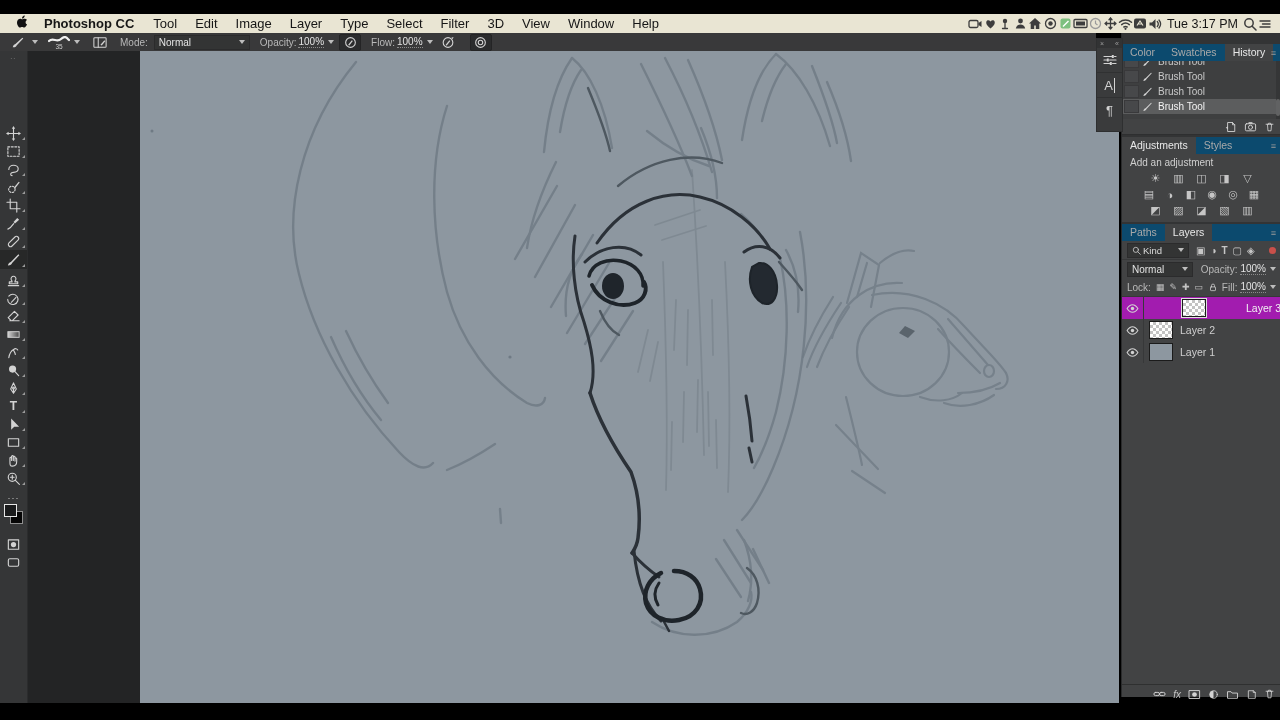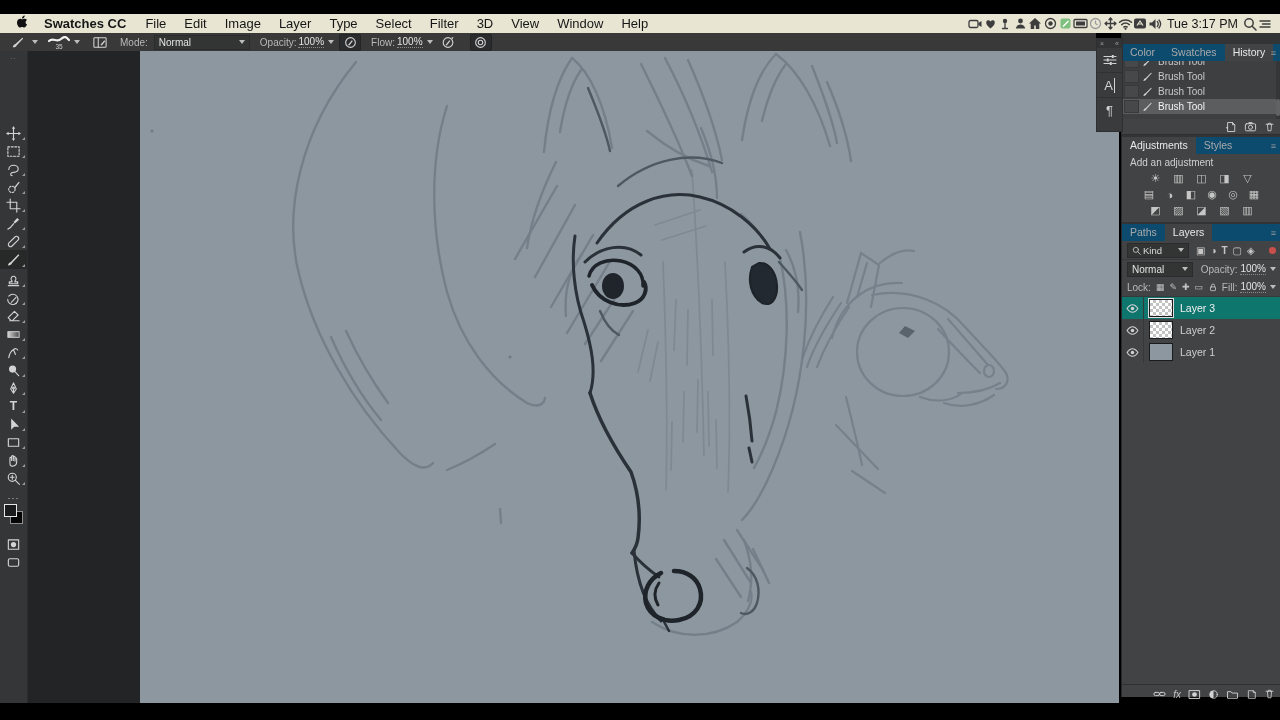--- a/index.html
+++ b/index.html
@@ -47,21 +47,21 @@
   .tab{padding:2px 8px 3px;}
   .tab.active{background:#424344;color:#e8e8e8;font-weight:400;}
   .pmenu{position:absolute;right:4px;top:4px;color:#9a9a9a;font-size:9px;letter-spacing:1px;}
   .hrow{height:15px;display:flex;align-items:center;font-size:10px;color:#c8c8c8;}
   .hrow .well{width:15px;height:13px;background:#47484a;border:1px solid #39393b;margin:0 3px 0 2px;box-sizing:border-box;}
   .hrow.sel{background:#5c5d5e;color:#f2f2f2;}
   .iconbtn{color:#b9b9b9;display:inline-flex;align-items:center;justify-content:center;}
   .adjglyph{width:17px;height:13px;font-size:11px;color:#c6c6c6;display:inline-flex;align-items:center;justify-content:center;}
   .lockglyph{font-size:9px;color:#c2c2c2;margin-right:5px;}
   .lrow{height:22px;display:flex;align-items:center;font-size:10.5px;color:#cfcfcf;}
-  .lrow.sel{background:#0f766e;color:#f1f1f1;}
+  .lrow.sel{background:#a21caf;color:#f1f1f1;justify-content:space-between;}
   .eyecell{width:21px;height:22px;display:flex;align-items:center;justify-content:center;border-right:1px solid #373839;}
   .thumb{width:24px;height:18px;margin:0 7px 0 5px;border:1px solid #1b1b1b;box-sizing:border-box;}
   .checker{background-color:#fff;background-image:
      linear-gradient(45deg,#c3c3c3 25%,transparent 25%,transparent 75%,#c3c3c3 75%),
      linear-gradient(45deg,#c3c3c3 25%,transparent 25%,transparent 75%,#c3c3c3 75%);
      background-size:6px 6px;background-position:0 0,3px 3px;}
   .solidthumb{background:#8d97a0;}
   .flexrow{display:flex;align-items:center;justify-content:center;}
   .ftr-ico{margin-left:7px;}
   svg .s{stroke:#d3d3d3;stroke-width:1.2;fill:none;stroke-linecap:round;stroke-linejoin:round;}
@@ -71,22 +71,22 @@
 </style>
 </head>
 <body>
 
 <div id="menubar" class="abs">
   <span class="mitem" style="padding-left:16px;">
     <svg width="13" height="14" viewBox="0 0 13 14">
         <path class="fd" style="fill:#111" d="M9.6 7.4c0-1.6 1.3-2.4 1.4-2.4C10.2 3.8 9 3.7 8.6 3.7c-1 0-1.9.6-2.4.6-.5 0-1.2-.6-2-.6C2.6 3.7 1 5 1 7.5c0 2.6 1.9 5.1 3 5.1.6 0 1.2-.6 2.1-.6.9 0 1.3.6 2.1.6 1.1 0 2.6-2.3 2.8-3.3-1.1-.5-1.4-1.4-1.4-1.9zM8 2.6c.5-.6.8-1.4.7-2.2-.7 0-1.5.5-2 1.1-.4.5-.8 1.3-.7 2.1.8.1 1.6-.4 2-1z"></path>
       </svg>
   </span>
-  <span class="mitem appname">Swatches CC</span>
-  <span class="mitem">File</span>
+  <span class="mitem appname">Photoshop CC</span>
+  <span class="mitem">Tool</span>
   <span class="mitem">Edit</span>
   <span class="mitem">Image</span>
   <span class="mitem">Layer</span>
   <span class="mitem">Type</span>
   <span class="mitem">Select</span>
   <span class="mitem">Filter</span>
   <span class="mitem">3D</span>
   <span class="mitem">View</span>
   <span class="mitem">Window</span>
   <span class="mitem">Help</span>

